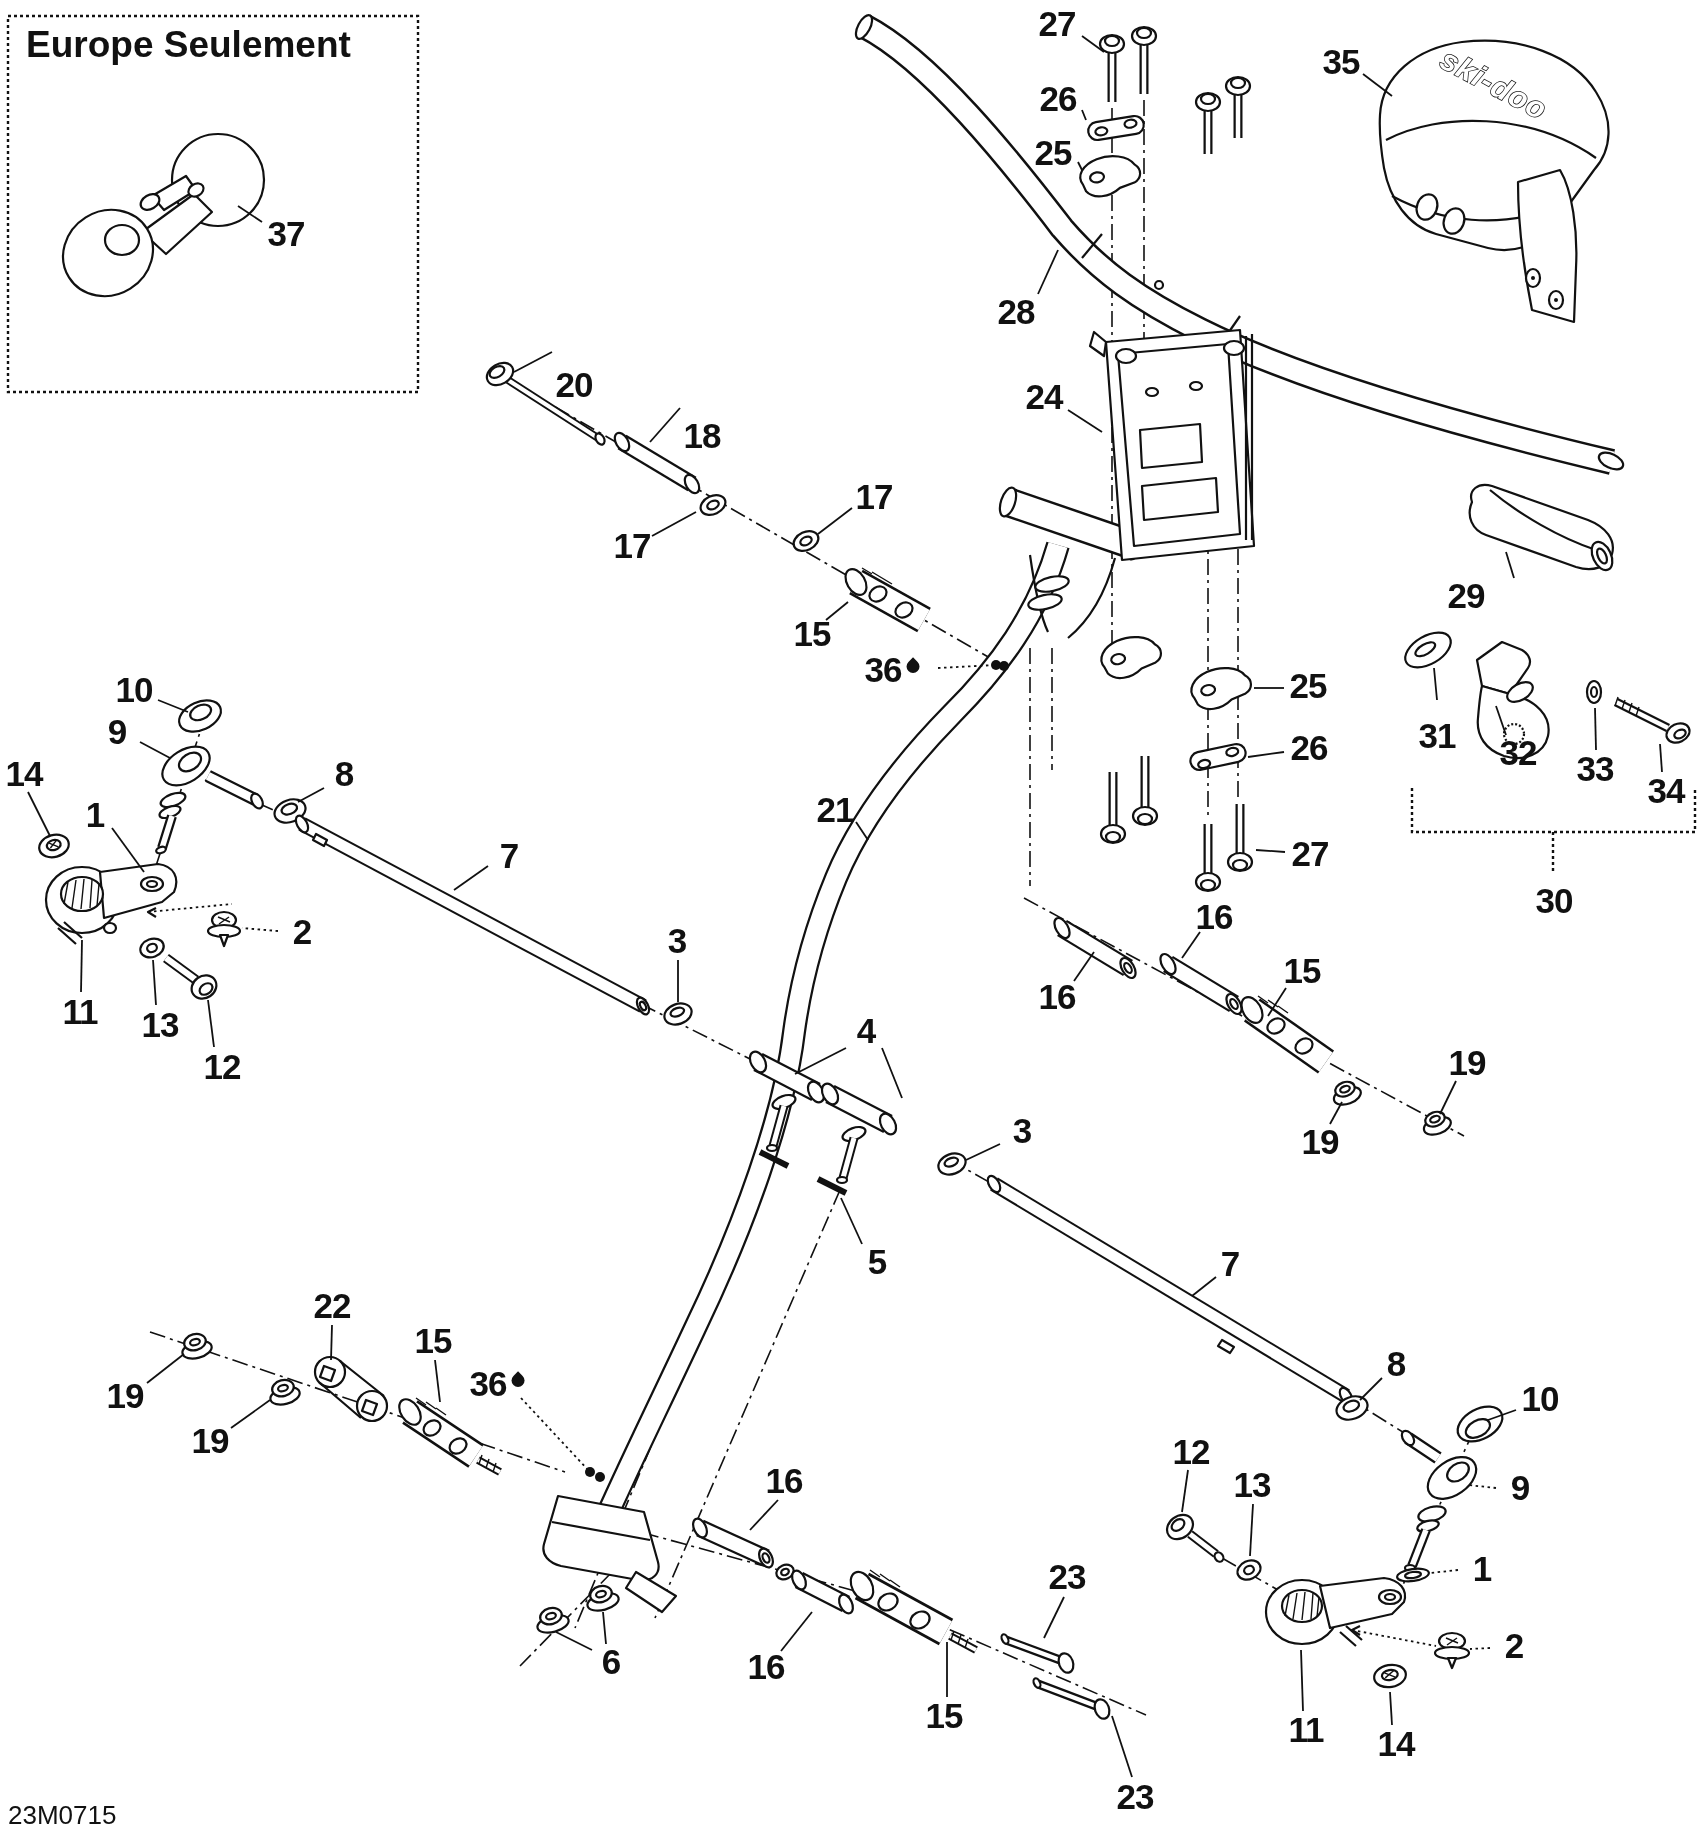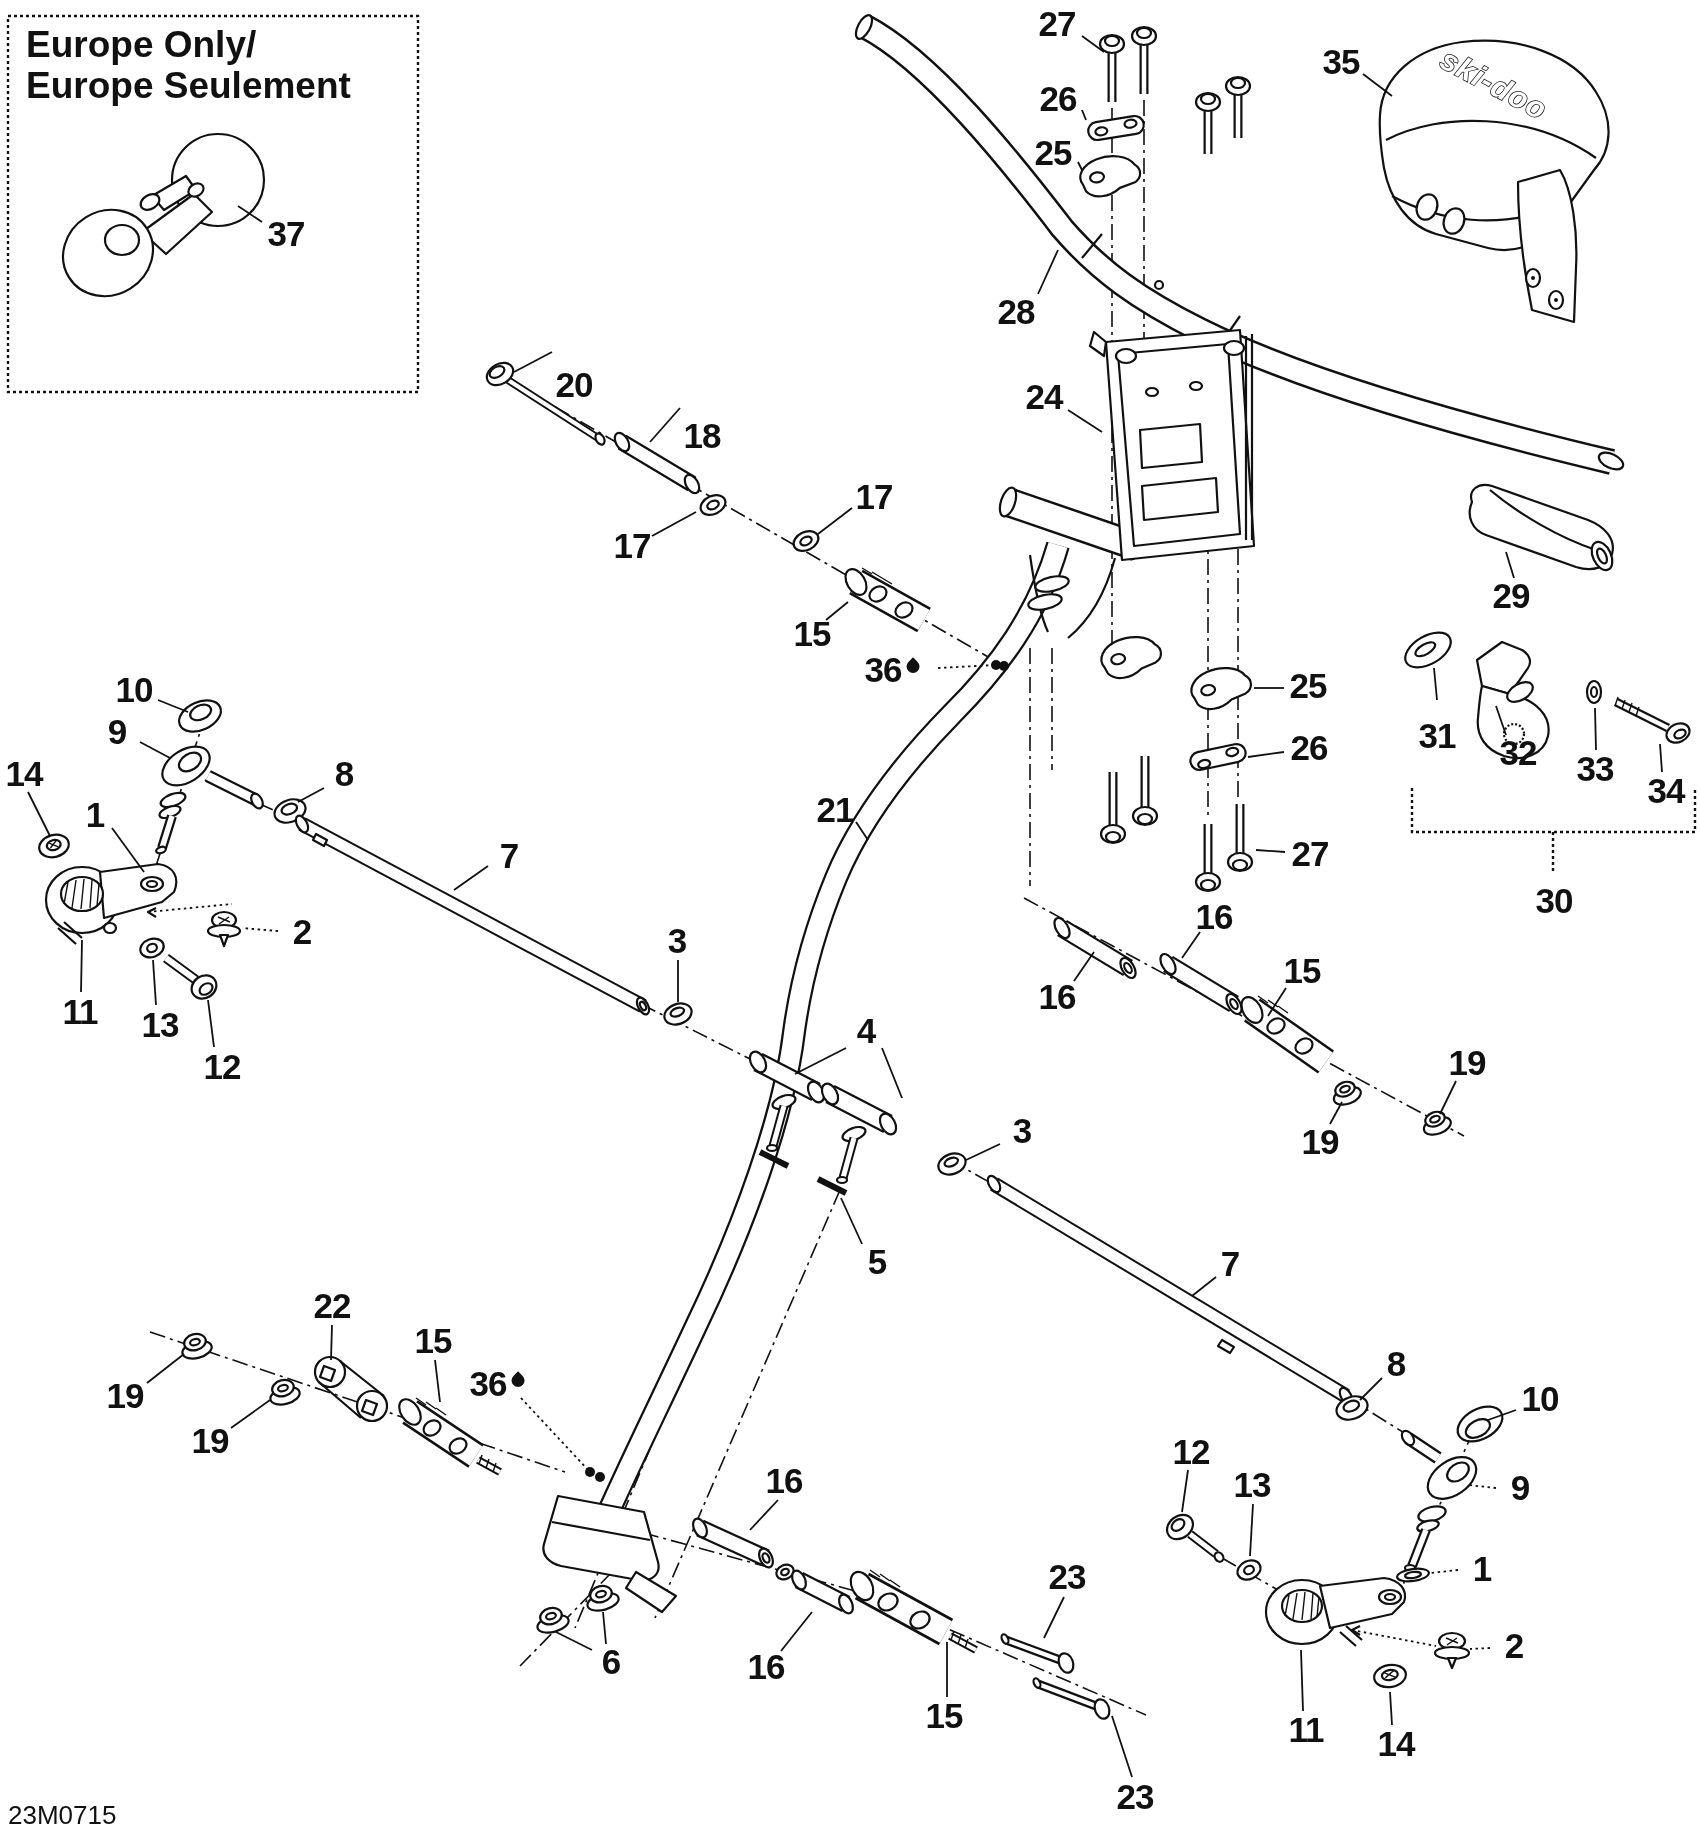--- a/index.html
+++ b/index.html
@@ -605,21 +605,20 @@
         <line x1="1516" y1="1410" x2="1488" y2="1420" class="lead"></line>
         <line x1="1496" y1="1488" x2="1468" y2="1485" class="lead dotted"></line>
         <line x1="1458" y1="1570" x2="1430" y2="1573" class="lead dotted"></line>
         <line x1="1490" y1="1648" x2="1470" y2="1649" class="lead dotted"></line>
         <line x1="1303" y1="1711" x2="1301" y2="1650" class="lead"></line>
         <line x1="1392" y1="1725" x2="1390" y2="1692" class="lead"></line>
       </g>
 </svg>
 
 <div class="inset-title">
-  <div>Europe Only/</div>
   <div>Europe Seulement</div>
 </div>
 
 <div class="sheet-code">23M0715</div>
 
 <div id="callout-layer">
       <div class="callout" style="left: 286px; top: 234px;">
         <span>37</span>
       </div>
       <div class="callout" style="left: 1057px; top: 24px;">
@@ -655,21 +654,21 @@
       <div class="callout" style="left: 812px; top: 634px;">
         <span>15</span>
       </div>
       <div class="callout" style="left: 892px; top: 670px;">
         <span>36</span>
         <span class="drop"></span>
       </div>
       <div class="callout" style="left: 835px; top: 810px;">
         <span>21</span>
       </div>
-      <div class="callout" style="left: 1511px; top: 596px; align-items: center;">
+      <div class="callout" style="left: 1466px; top: 596px; align-items: center;">
         <span>29</span>
       </div>
       <div class="callout" style="left: 1437px; top: 736px;">
         <span>31</span>
       </div>
       <div class="callout" style="left: 1518px; top: 753px;">
         <span>32</span>
       </div>
       <div class="callout" style="left: 1595px; top: 769px;">
         <span>33</span>

